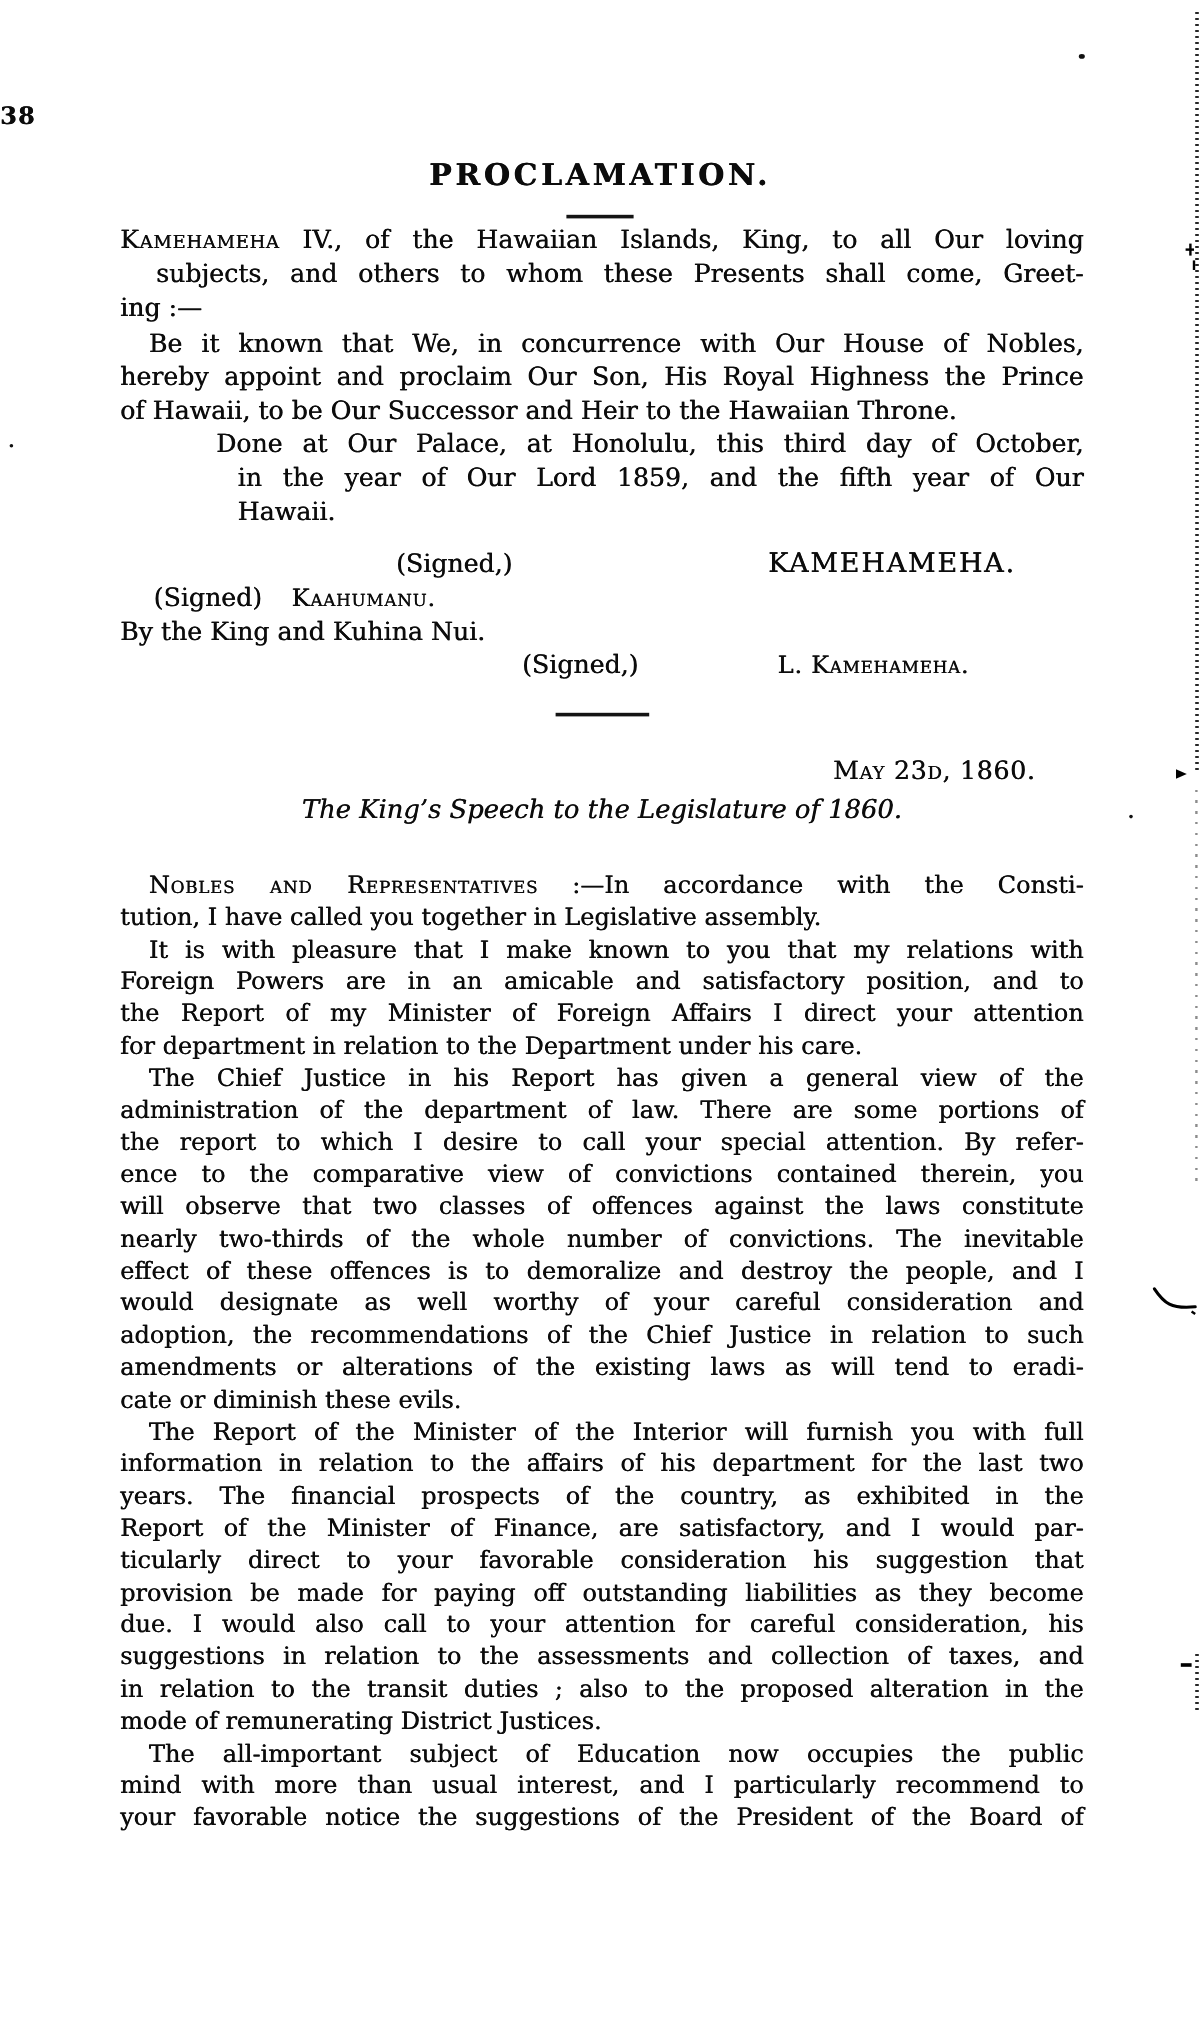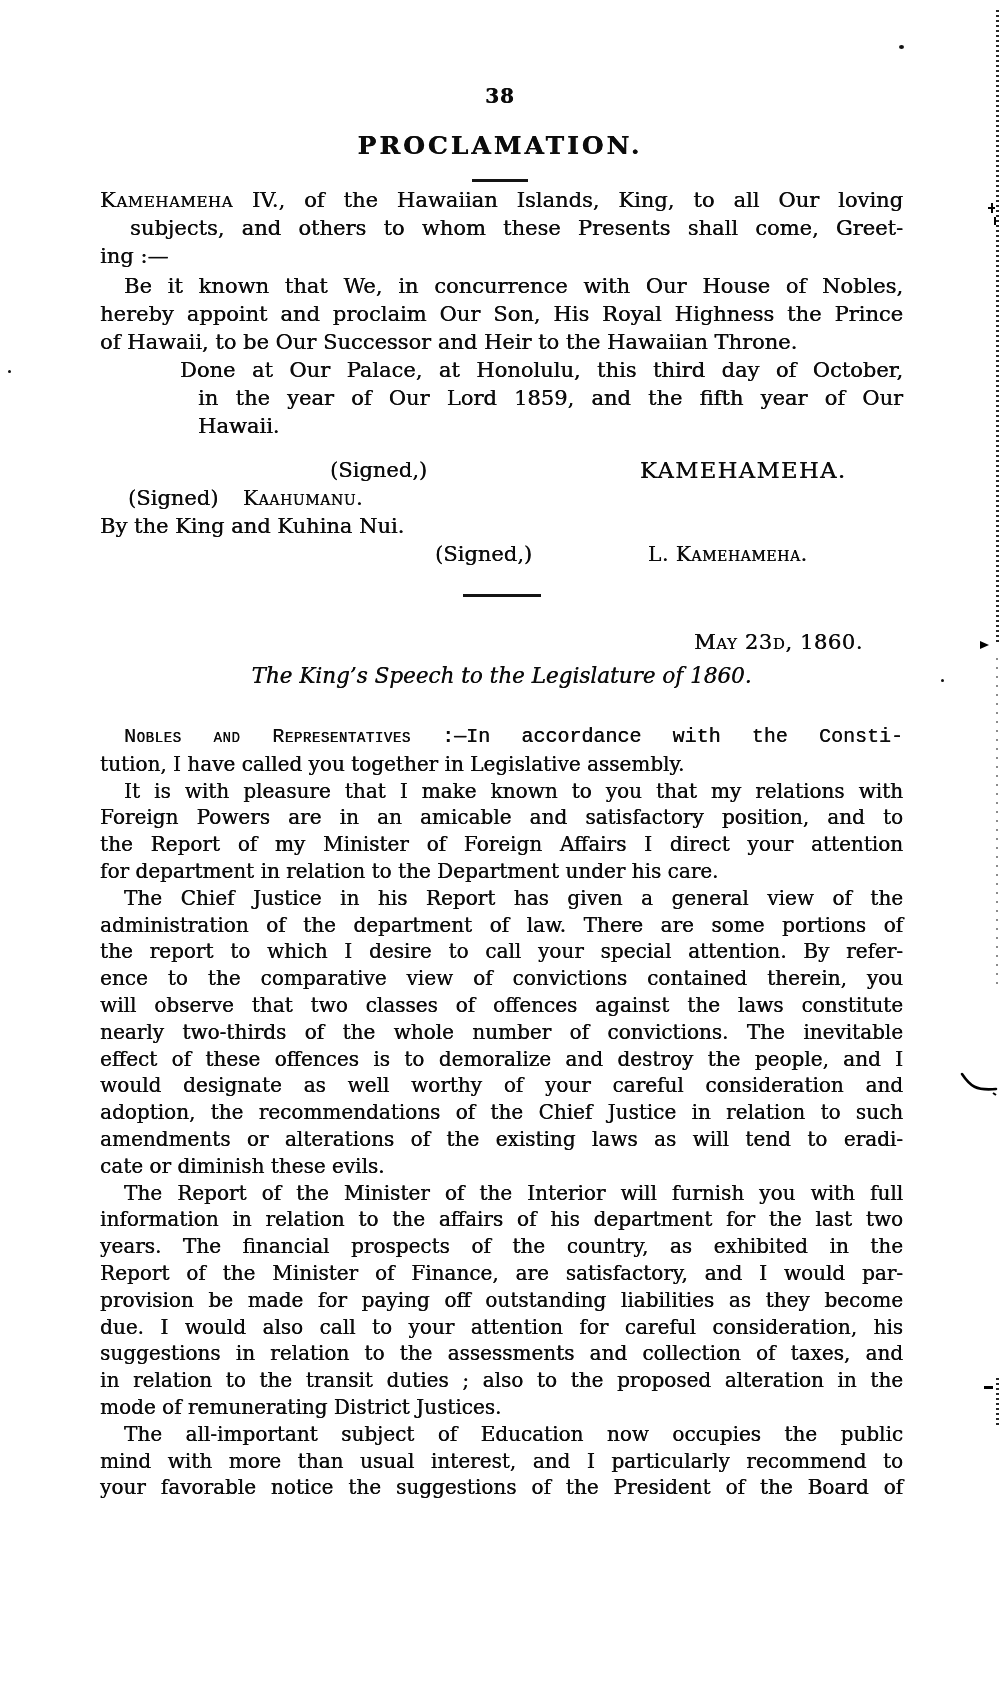--- a/index.html
+++ b/index.html
@@ -9,21 +9,21 @@
     margin:0 auto;
     background:#ffffff;
     overflow:hidden;
     color:#0c0c0c;
     font-family:"DejaVu Serif","Liberation Serif",serif;
     text-shadow:0.35px 0 0 currentColor;
   }
   
   .pageno{
     position:absolute;top:84px;left:0;right:0;
-    text-align:center;font-size:20px;font-weight:bold;letter-spacing:1px;
+    font-size:20px;font-weight:bold;letter-spacing:1px;
   }
   .main-title{
     position:absolute;top:131px;left:0;right:0;
     text-align:center;font-size:25px;font-weight:bold;letter-spacing:3px;
   }
   .rule1{
     position:absolute;top:179px;left:472px;width:56px;height:3px;
     background:#141414;
   }
   .rule2{
@@ -122,21 +122,21 @@
       </div>
     </div>
 
     <div class="rule2"></div>
 
     <div class="date-line sc">May 23d, 1860.</div>
     <div class="speech-title">The King’s Speech to the Legislature of 1860.</div>
 
     <div class="speech">
       <div>
-          <div class="line" style="text-indent: 24px; font-family: Liberation Mono, monospace;"><span class="sc">Nobles and Representatives</span> :—In accordance with the Consti-</div>
+          <div class="line" style="text-indent: 24px;"><span class="sc">Nobles and Representatives</span> :—In accordance with the Consti-</div>
           <div class="line end">tution, I have called you together in Legislative assembly.</div>
         </div>
       <div>
           <div class="line" style="text-indent: 24px;">It is with pleasure that I make known to you that my relations with</div>
           <div class="line">Foreign Powers are in an amicable and satisfactory position, and to</div>
           <div class="line">the Report of my Minister of Foreign Affairs I direct your attention</div>
           <div class="line end">for department in relation to the Department under his care.</div>
         </div>
       <div>
           <div class="line" style="text-indent: 24px;">The Chief Justice in his Report has given a general view of the</div>
@@ -149,20 +149,21 @@
           <div class="line">would designate as well worthy of your careful consideration and</div>
           <div class="line">adoption, the recommendations of the Chief Justice in relation to such</div>
           <div class="line">amendments or alterations of the existing laws as will tend to eradi-</div>
           <div class="line end">cate or diminish these evils.</div>
         </div>
       <div>
           <div class="line" style="text-indent: 24px;">The Report of the Minister of the Interior will furnish you with full</div>
           <div class="line">information in relation to the affairs of his department for the last two</div>
           <div class="line">years.  The financial prospects of the country, as exhibited in the</div>
           <div class="line">Report of the Minister of Finance, are satisfactory, and I would par-</div>
+          <div class="line">ticularly direct to your favorable consideration his suggestion that</div>
           <div class="line">provision be made for paying off outstanding liabilities as they become</div>
           <div class="line">due.  I would also call to your attention for careful consideration, his</div>
           <div class="line">suggestions in relation to the assessments and collection of taxes, and</div>
           <div class="line">in relation to the transit duties ; also to the proposed alteration in the</div>
           <div class="line end">mode of remunerating District Justices.</div>
         </div>
       <div>
           <div class="line" style="text-indent: 24px;">The all-important subject of Education now occupies the public</div>
           <div class="line">mind with more than usual interest, and I particularly recommend to</div>
           <div class="line">your favorable notice the suggestions of the President of the Board of</div>

